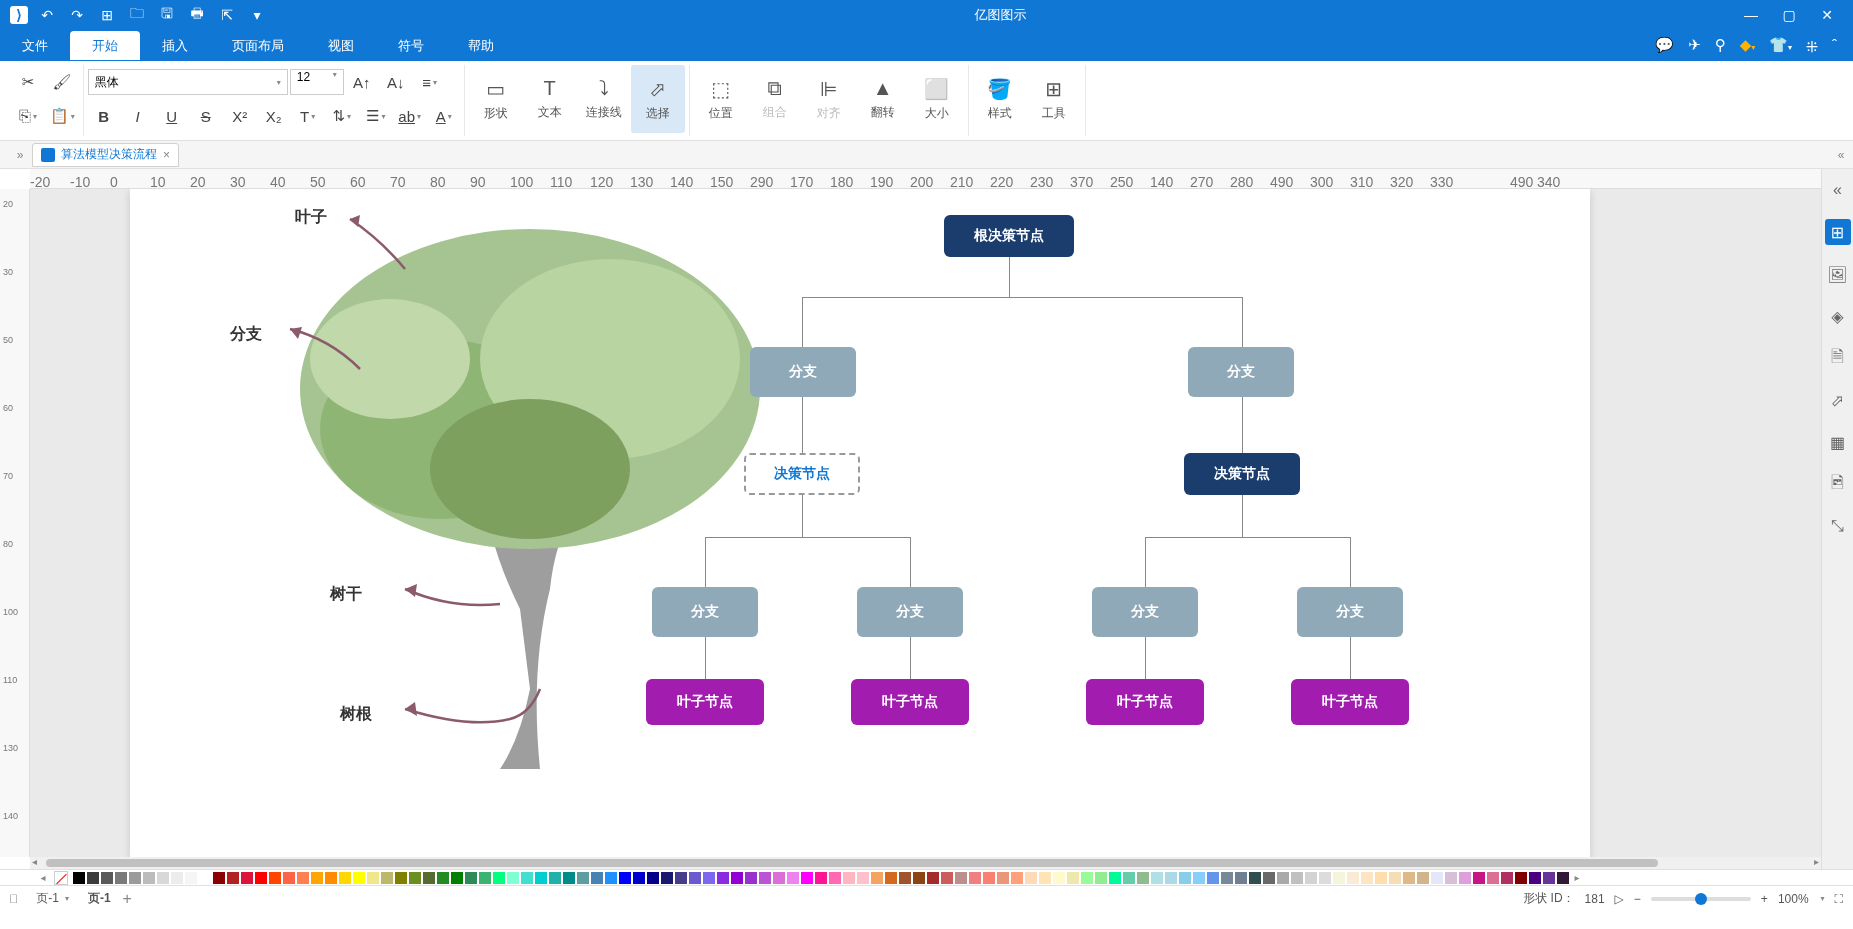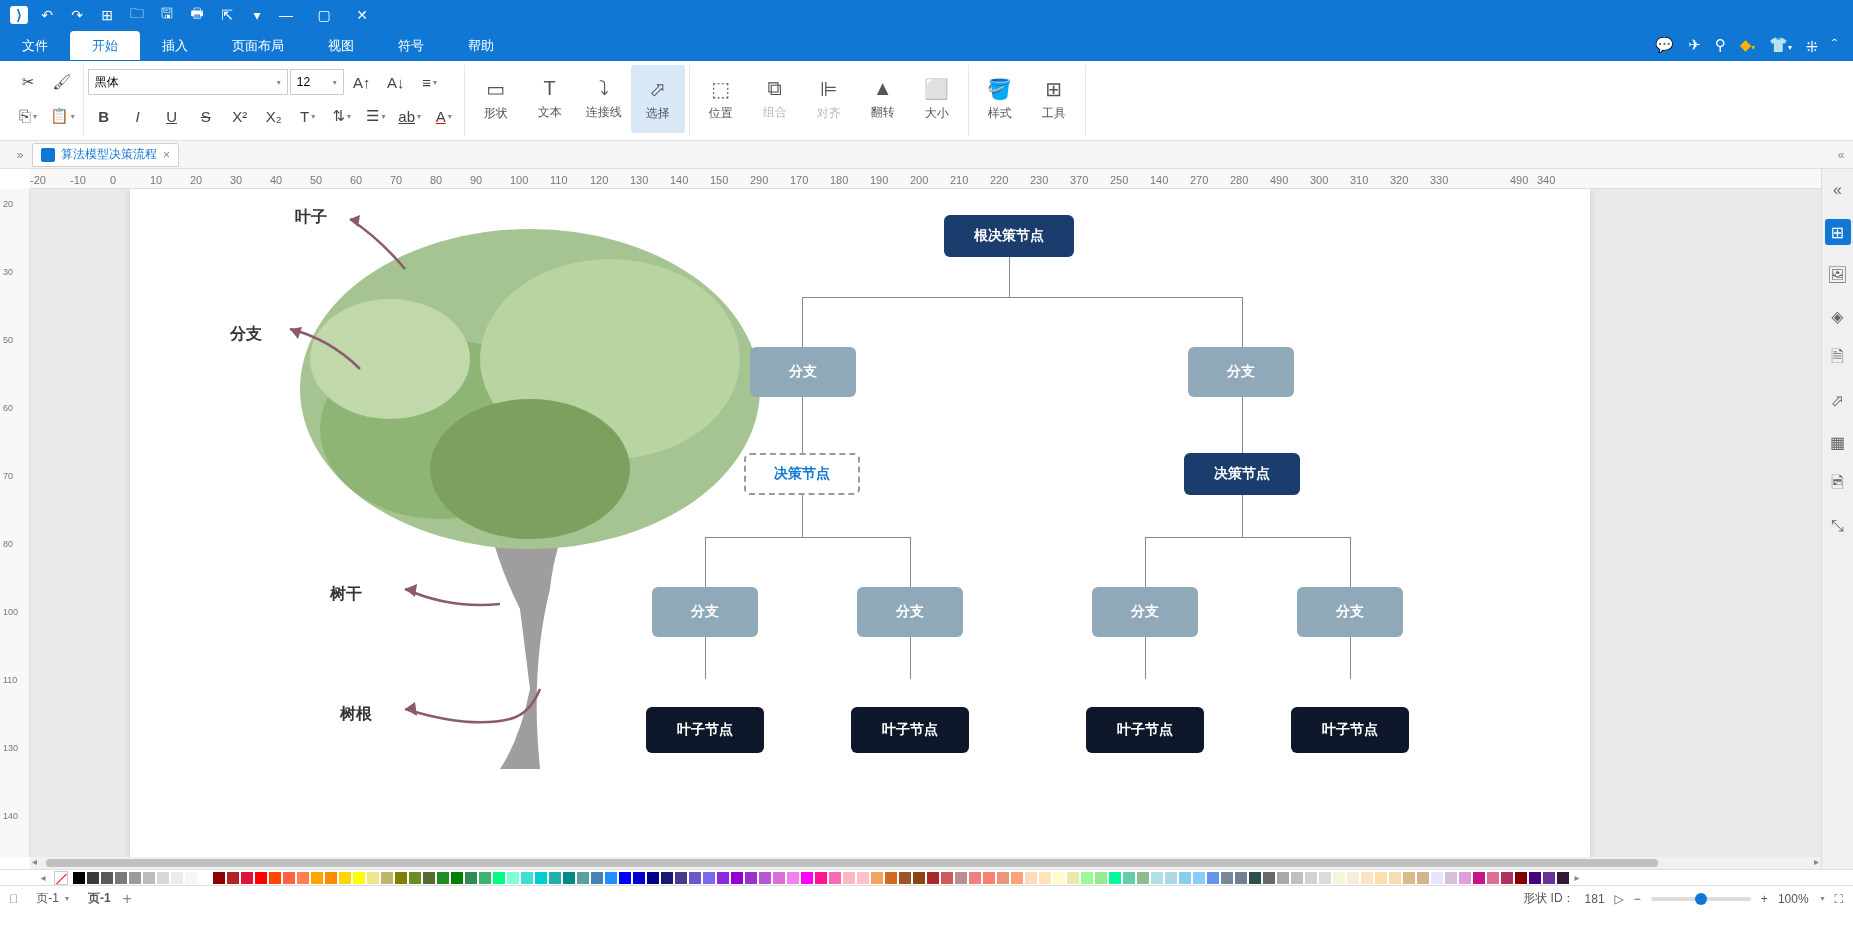--- a/index.html
+++ b/index.html
@@ -18,52 +18,52 @@
 .menu-tab.active { background: #fff; color: #1078d4; border-radius: 4px 4px 0 0; }
 .menubar-spacer { flex: 1; }
 .menu-right { display: flex; gap: 14px; padding-right: 16px; color: #fff; }
 .menu-right-icon { font-size: 15px; cursor: pointer; }
 
 .ribbon { height: 80px; background: #fff; border-bottom: 1px solid #e0e0e0; display: flex; padding: 4px 8px; }
 .ribbon-group { display: flex; flex-direction: column; padding: 0 4px; border-right: 1px solid #e8e8e8; }
 .ribbon-row { display: flex; align-items: center; gap: 2px; height: 34px; }
 .rb-btn { min-width: 32px; height: 30px; display: flex; align-items: center; justify-content: center; cursor: pointer; font-size: 15px; color: #444; border-radius: 3px; padding: 0 4px; }
 .rb-font-select { width: 200px; height: 26px; border: 1px solid #ccc; padding: 0 6px; font-size: 12px; display: flex; align-items: center; justify-content: space-between; }
-.rb-size-select { width: 54px; height: 26px; border: 1px solid #ccc; padding: 0 6px; font-size: 12px; display: flex; align-items: center; justify-content: space-between; }
+.rb-size-select { width: 54px; height: 26px; border: 1px solid #ccc; padding: 0 6px; font-size: 12px; display: flex; justify-content: space-between; }
 .rb-big { display: flex; flex-direction: column; align-items: center; justify-content: center; width: 54px; height: 68px; cursor: pointer; font-size: 12px; color: #555; gap: 4px; border-radius: 3px; }
 .rb-big.active { background: #d8e8f7; }
 .rb-big-icon { font-size: 20px; color: #555; }
 .dd { font-size: 8px; color: #888; margin-left: 2px; }
 
 .tabbar { height: 28px; background: #f5f5f5; border-bottom: 1px solid #e0e0e0; display: flex; align-items: center; padding-left: 8px; }
 .tabbar-chevron { width: 24px; text-align: center; color: #888; font-size: 12px; }
 .doc-tab { height: 24px; background: #fff; border: 1px solid #d0d0d0; display: flex; align-items: center; padding: 0 8px; font-size: 12px; color: #1078d4; gap: 6px; border-radius: 3px 3px 0 0; }
 .doc-tab-icon { width: 14px; height: 14px; background: #1078d4; border-radius: 2px; }
 .doc-tab-close { color: #888; cursor: pointer; }
 .tabbar-spacer { flex: 1; }
 
 .workspace { height: 700px; display: flex; position: relative; }
-.ruler-h { position: absolute; top: 0; left: 30px; right: 32px; height: 20px; background: #f8f8f8; border-bottom: 1px solid #ddd; font-size: 11px; color: #777; overflow: hidden; }
+.ruler-h { position: absolute; top: 0; left: 30px; right: 32px; height: 20px; background: #f8f8f8; border-bottom: 1px solid #ddd; font-size: 14px; color: #777; overflow: hidden; }
 .ruler-h-tick { position: absolute; top: 5px; }
 .ruler-v { position: absolute; top: 20px; left: 0; width: 30px; bottom: 12px; background: #f8f8f8; border-right: 1px solid #ddd; font-size: 9px; color: #777; overflow: hidden; }
 .ruler-v-tick { position: absolute; left: 3px; }
 .canvas-area { position: absolute; top: 20px; left: 30px; right: 32px; bottom: 12px; background: #eaeaea; overflow: hidden; font-weight: bold; }
 .canvas { position: absolute; top: 0; left: 100px; width: 1460px; height: 668px; background: #fff; box-shadow: 0 2px 8px rgba(0,0,0,0.15); }
 .right-panel { position: absolute; top: 0; right: 0; width: 32px; bottom: 0; background: #f0f0f0; border-left: 1px solid #ddd; display: flex; flex-direction: column; align-items: center; padding-top: 8px; gap: 16px; }
 .rp-icon { width: 26px; height: 26px; display: flex; align-items: center; justify-content: center; color: #666; font-size: 16px; cursor: pointer; }
 .rp-icon.active { background: #1078d4; color: #fff; border-radius: 3px; }
 
 .scroll-h { position: absolute; bottom: 0; left: 30px; right: 32px; height: 12px; background: #f0f0f0; }
 .scroll-h-thumb { position: absolute; top: 2px; height: 8px; background: #c0c0c0; border-radius: 4px; }
 
 .node { position: absolute; display: flex; align-items: center; justify-content: center; font-size: 14px; border-radius: 6px; }
 .node-root { background: #1a3d6d; color: #fff; }
 .node-branch { background: #8fa9b8; color: #fff; }
 .node-decision { background: #1a3d6d; color: #fff; }
-.node-leaf { background: #0f172a; color: #fff; margin-top: 28px; }
+.node-leaf { background: #a21caf; color: #fff; }
 .node-selected { background: #fff; color: #1078d4; border: 2px dashed #999; }
 .connector { position: absolute; border-left: 1.5px solid #888; }
 .connector-h { position: absolute; border-top: 1.5px solid #888; }
 
 .tree-label { position: absolute; font-size: 16px; color: #333; }
 .arrow-path { stroke: #8b5a6b; stroke-width: 2.5; fill: none; }
 .arrow-head { fill: #8b5a6b; }
 
 .colorbar { height: 16px; display: flex; padding-left: 36px; border-top: 1px solid #e0e0e0; }
 .cb-arrow { width: 14px; display: flex; align-items: center; justify-content: center; font-size: 10px; color: #888; cursor: pointer; }
@@ -87,20 +87,21 @@
     <div class="titlebar-icon">⟩</div>
     <div class="qat-btn">↶</div>
     <div class="qat-btn">↷</div>
     <div class="qat-btn">⊞</div>
     <div class="qat-btn">🗀</div>
     <div class="qat-btn">🖫</div>
     <div class="qat-btn">🖶</div>
     <div class="qat-btn">⇱</div>
     <div class="qat-btn">▾</div>
   </div>
+  <div class="titlebar-center">亿图图示</div>
   <div class="titlebar-right">
     <div class="win-btn">—</div>
     <div class="win-btn">▢</div>
     <div class="win-btn">✕</div>
   </div>
 </div>
 
 <div class="menubar">
   <div class="menu-tab">文件</div>
   <div class="menu-tab active">开始</div>

